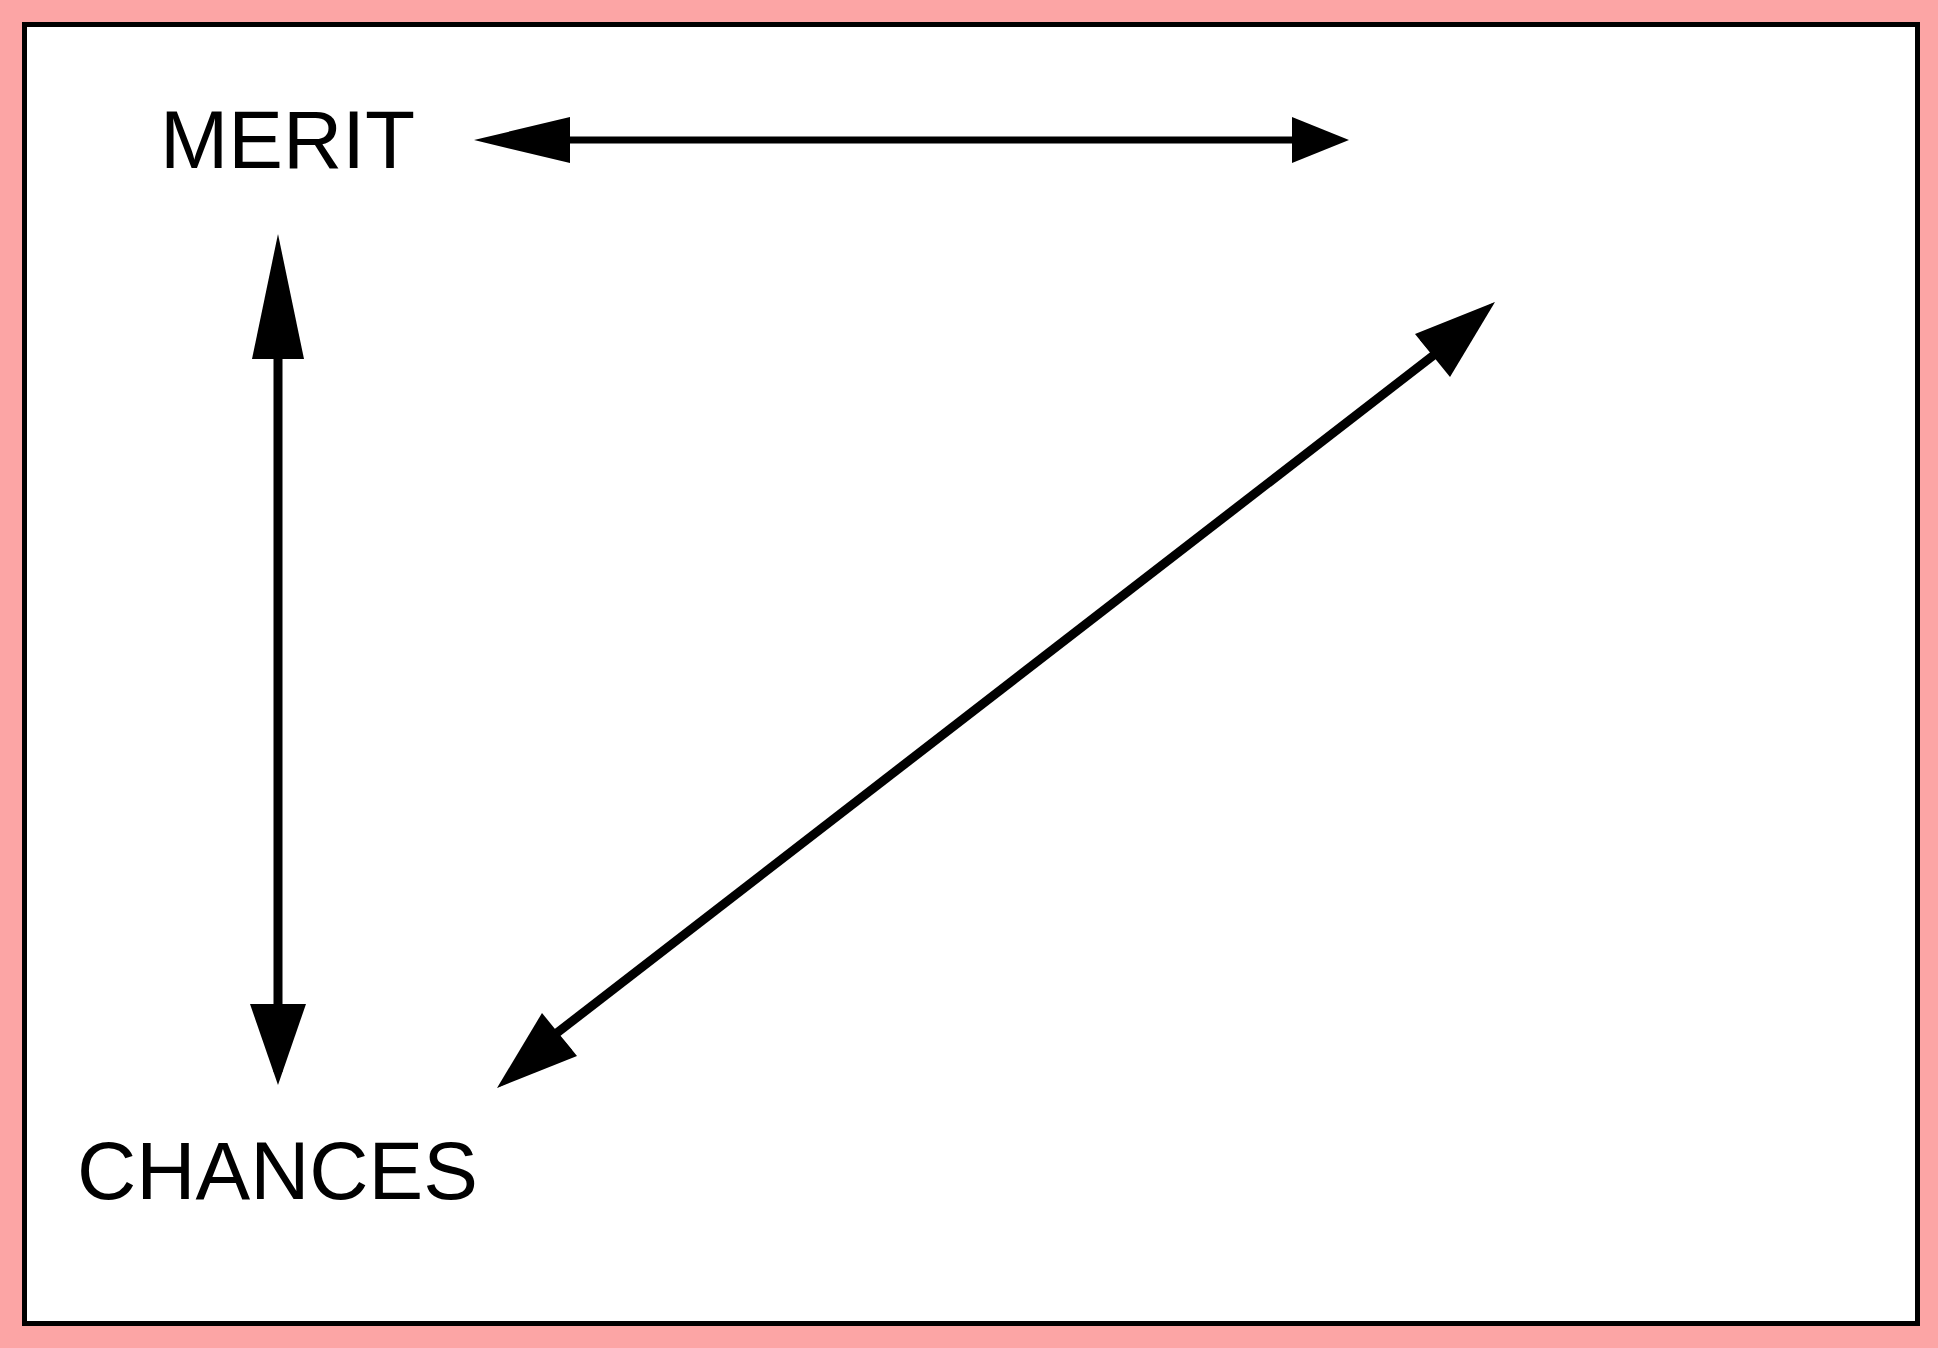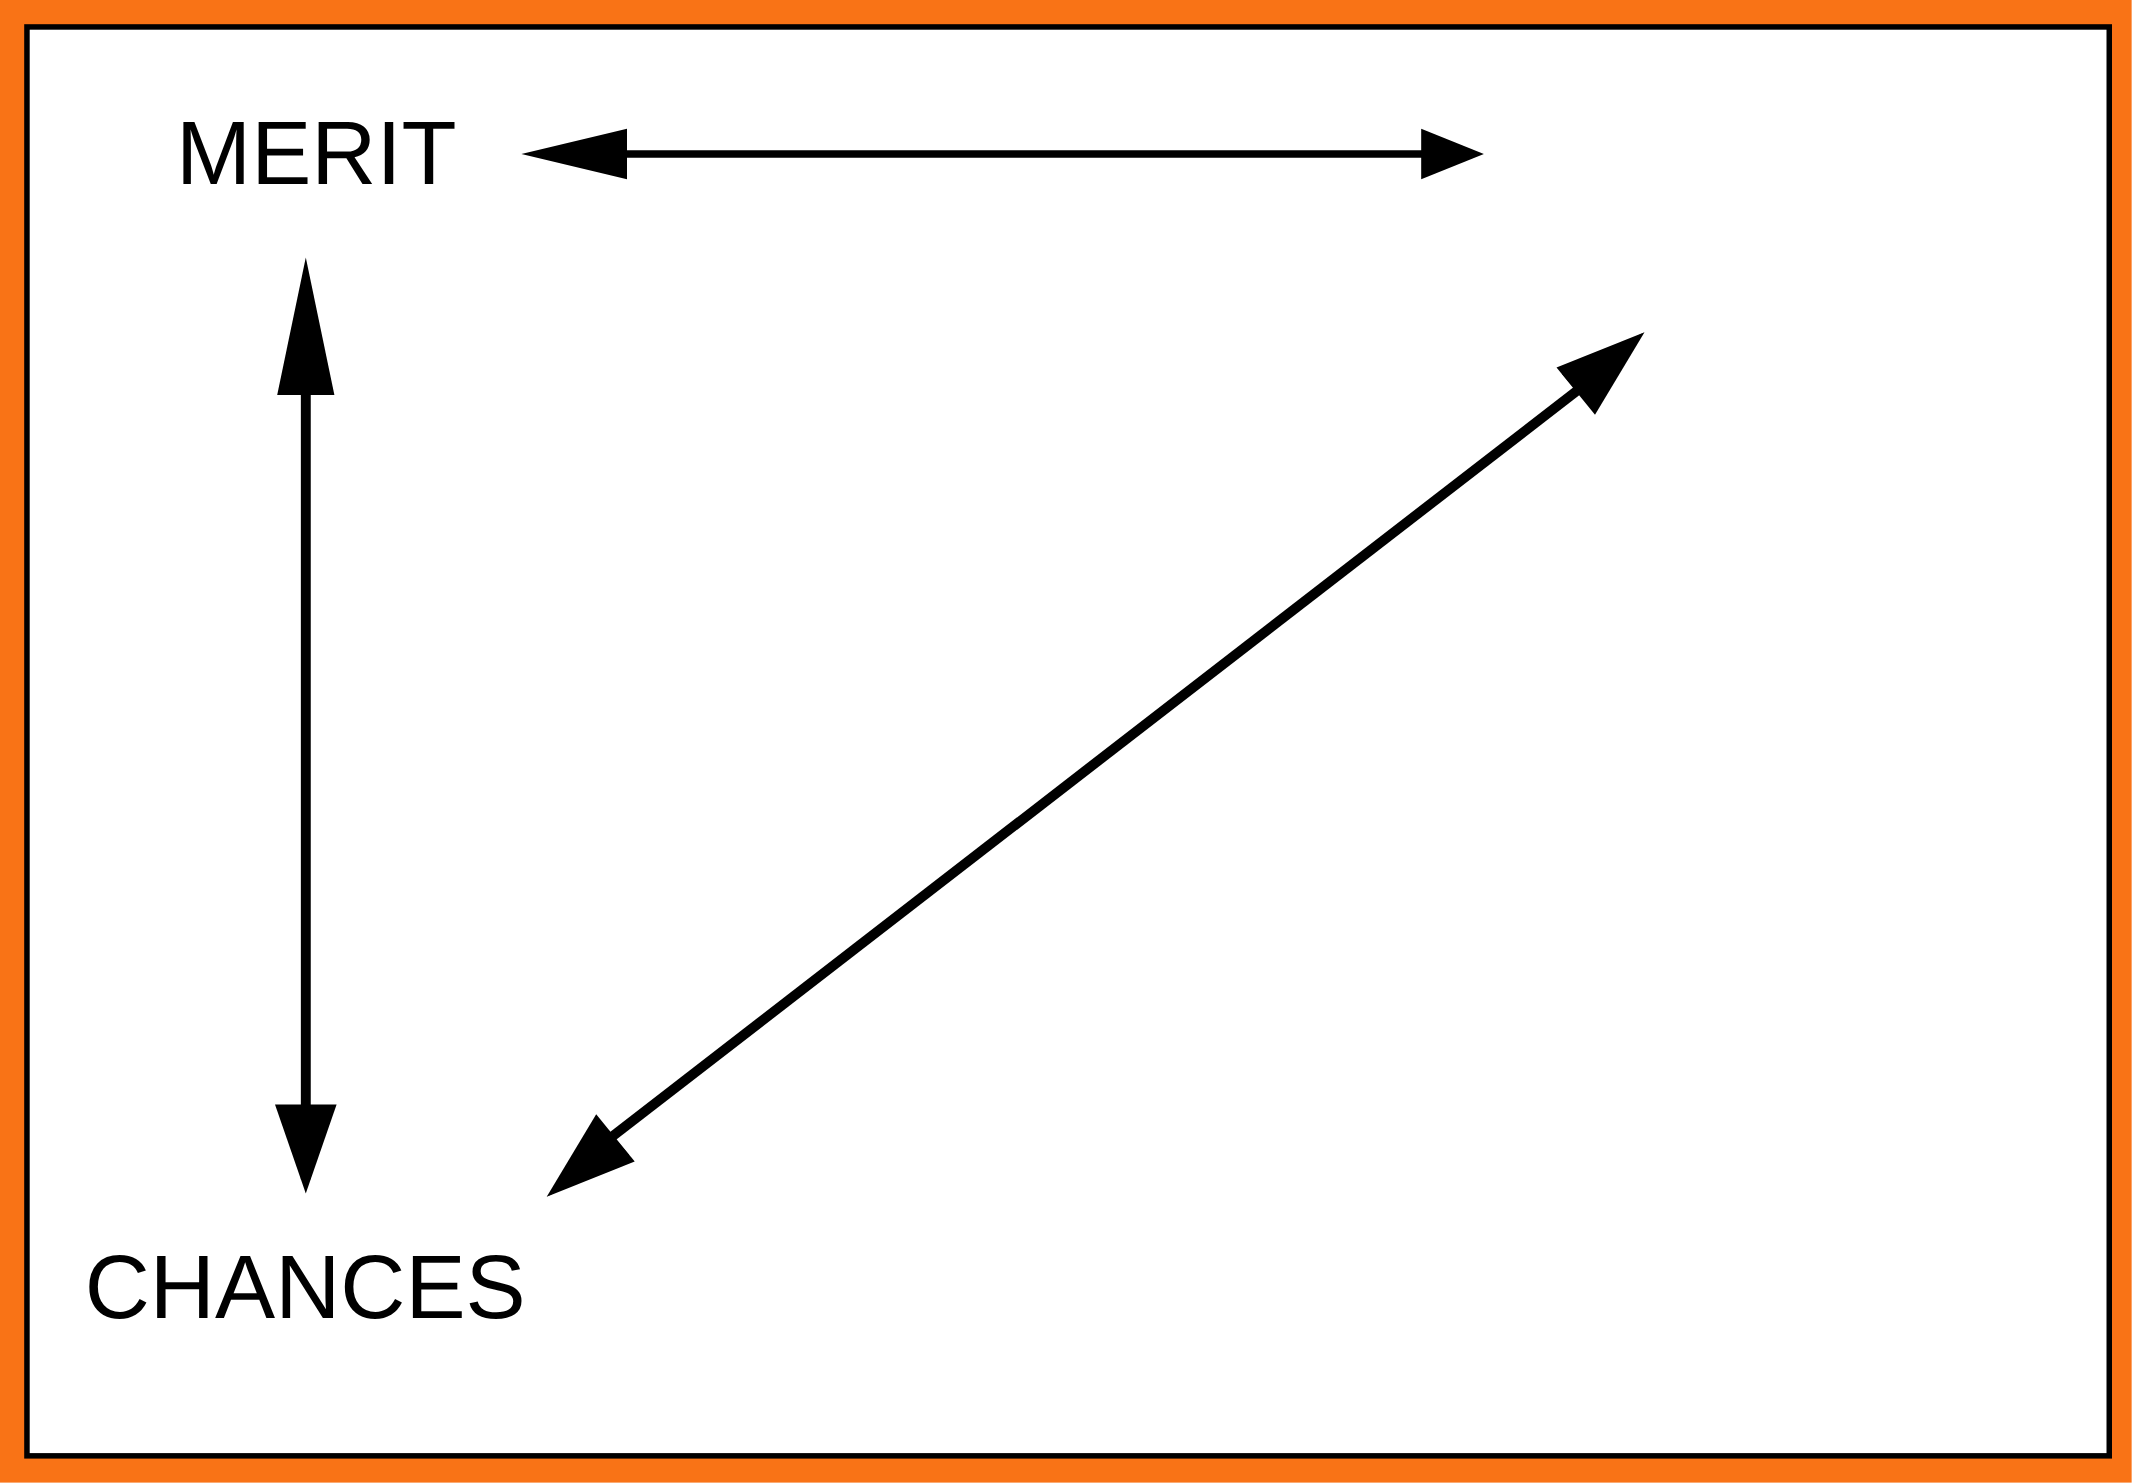--- a/index.html
+++ b/index.html
@@ -7,21 +7,21 @@
     padding: 0;
     background: #ffffff;
   }
   body {
     font-family: "Liberation Sans", sans-serif;
   }
   #diagram-root {
     position: relative;
     width: 1938px;
     height: 1348px;
-    background: #f97316;
+    background: #fca5a5;
     overflow: hidden;
   }
   #diagram-svg {
     position: absolute;
     left: 0;
     top: 0;
     width: 1938px;
     height: 1348px;
     display: block;
   }

